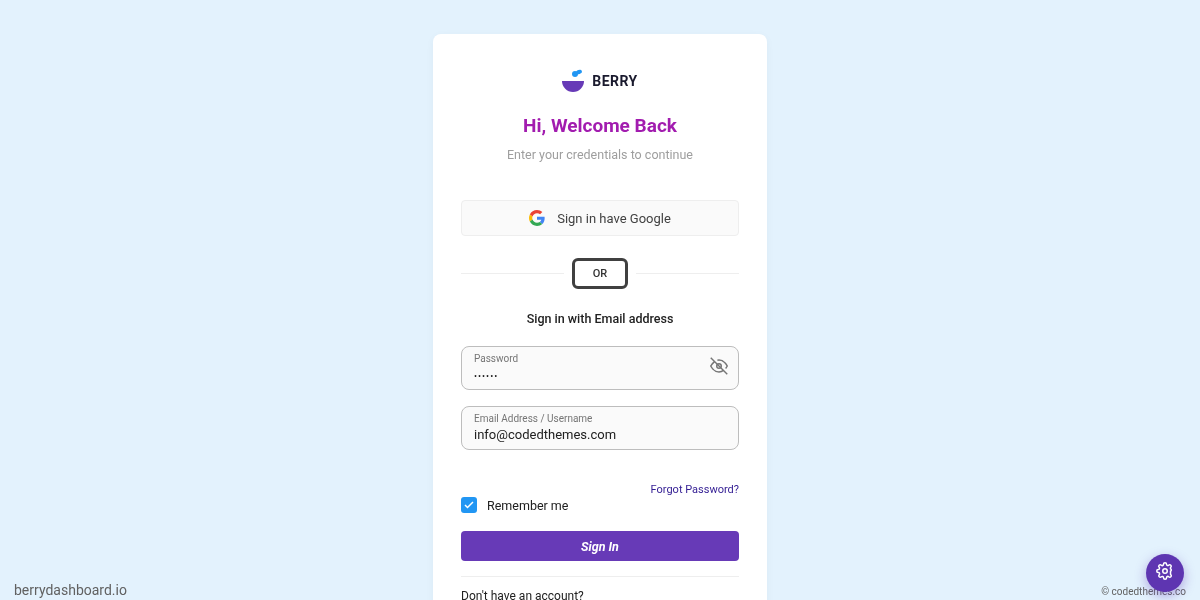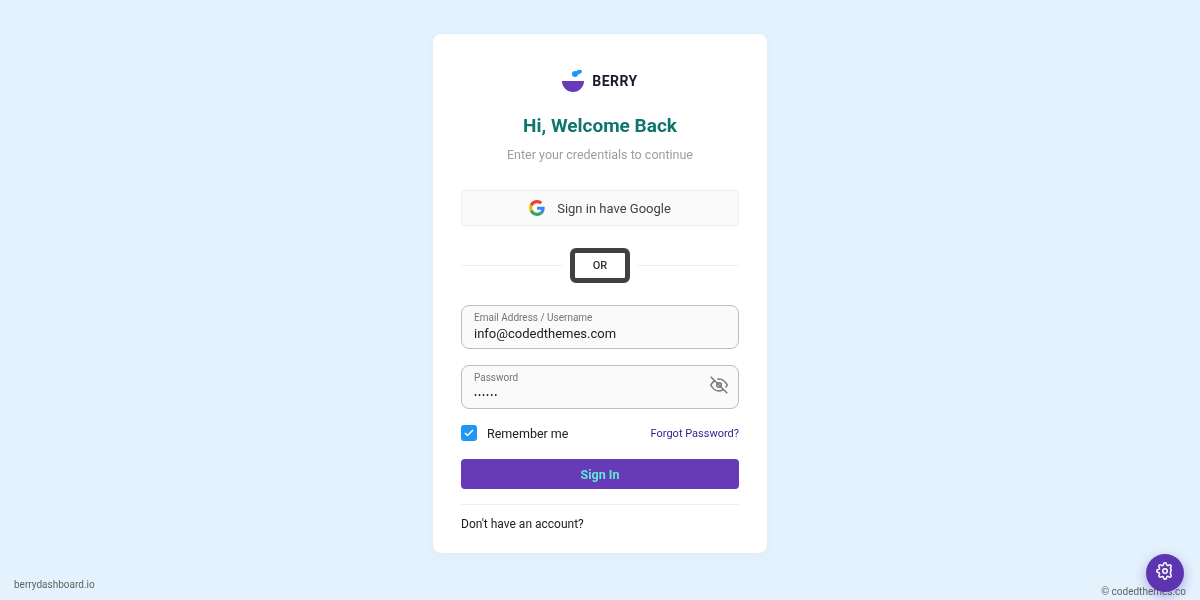--- a/index.html
+++ b/index.html
@@ -14,56 +14,56 @@
     border-radius: 8px;
     padding: 36px 28px 22px;
     box-shadow: 0 2px 8px rgba(0,0,0,0.04);
   }
   .logo-row { display: flex; align-items: center; justify-content: center; gap: 8px; margin-bottom: 22px; }
   .logo-mark { width: 22px; height: 22px; position: relative; }
   .logo-mark .bowl { position: absolute; bottom: 0; left: 0; width: 22px; height: 11px; background: #673ab7; border-radius: 0 0 11px 11px; }
   .logo-mark .drop { position: absolute; top: 1px; left: 10px; width: 6px; height: 6px; background: #2196f3; border-radius: 50%; }
   .logo-mark .leaf { position: absolute; top: 0; left: 14px; width: 6px; height: 4px; background: #2196f3; border-radius: 50%; transform: rotate(-20deg); }
   .logo-text { font-weight: 700; font-size: 14px; letter-spacing: 0.5px; color: #1a1a2e; }
-  .welcome { text-align: center; color: #0f766e; font-weight: 700; font-size: 19px; margin-bottom: 10px; }
-  .subtitle { text-align: center; color: #9e9e9e; font-size: 12.5px; margin-bottom: 28px; }
+  .welcome { text-align: center; color: #a21caf; font-weight: 700; font-size: 19px; margin-bottom: 10px; }
+  .subtitle { text-align: center; color: #9e9e9e; font-size: 12.5px; margin-bottom: 38px; }
   .google-btn {
     width: 100%; height: 36px; display: flex; align-items: center; justify-content: center;
     gap: 12px; background: #fafafa; border: 1px solid #eeeeee; border-radius: 4px;
     font-size: 13px; color: #424242; cursor: pointer;
   }
   .google-icon { width: 16px; height: 16px; }
   .divider-row { display: flex; align-items: center; margin: 22px 0 22px; }
   .divider-row .line { flex: 1; height: 1px; background: #eeeeee; }
-  .or-chip { padding: 6px 18px; border: 5px solid #404040; border-radius: 6px; font-size: 11px; color: #333; font-weight: 500; margin: 0 8px; }
+  .or-chip { padding: 6px 18px; border: 3px solid #404040; border-radius: 6px; font-size: 11px; color: #333; font-weight: 500; margin: 0 8px; }
   .email-label { text-align: center; font-size: 12.5px; color: #212121; font-weight: 500; margin-bottom: 20px; }
   .field {
     position: relative; width: 100%; border: 1px solid #bdbdbd; border-radius: 8px;
     padding: 6px 12px 6px; background: #fafafa; margin-bottom: 16px;
   }
   .field-label { font-size: 10px; color: #757575; display: block; margin-bottom: 0px; }
   .field-input { width: 100%; border: none; background: transparent; outline: none; font-size: 13px; color: #212121; padding: 0; }
   .field .eye { position: absolute; right: 10px; top: 50%; transform: translateY(-50%); color: #757575; cursor: pointer; }
   .password-input { width: calc(100% - 28px); letter-spacing: 1px; font-size: 9px; }
   .row-remember { display: flex; align-items: center; justify-content: space-between; margin-bottom: 18px; }
-  .remember-left { display: flex; align-items: center; gap: 10px; }
+  .remember-left { display: flex; align-items: center; gap: 10px; margin-top: 31px; }
   .checkbox {
     width: 16px; height: 16px; background: #2196f3; border-radius: 3px;
     display: flex; align-items: center; justify-content: center; cursor: pointer;
   }
   .checkbox svg { width: 12px; height: 12px; }
   .remember-text { font-size: 12.5px; color: #212121; }
   .forgot { font-size: 11px; color: #311b92; text-decoration: none; cursor: pointer; }
   .signin-btn {
-    width: 100%; height: 30px; background: #673ab7; color: #5eead4; border: none;
-    border-radius: 4px; font-size: 12.5px; font-weight: 700; cursor: pointer;
+    width: 100%; height: 30px; background: #673ab7; color: #ffffff; border: none;
+    border-radius: 4px; font-size: 12.5px; font-weight: 700; cursor: pointer; font-style: italic;
   }
   .bottom-divider { height: 1px; background: #eeeeee; margin: 15px 0 12px; }
   .no-account { text-align: left; font-size: 12px; color: #212121; cursor: pointer; }
-  .footer-left { position: absolute; left: 14px; bottom: 10px; font-size: 10px; color: #616161; }
+  .footer-left { position: absolute; left: 14px; bottom: 2px; font-size: 14px; color: #616161; }
   .footer-right { position: absolute; right: 14px; bottom: 3px; font-size: 10px; color: #616161; }
   .fab {
     position: absolute; right: 16px; bottom: 8px; width: 38px; height: 38px;
     background: #5e35b1; border-radius: 50%;
     display: flex; align-items: center; justify-content: center; cursor: pointer;
     box-shadow: 0 4px 12px rgba(94,53,177,0.4);
   }
   .fab svg { width: 18px; height: 18px; }
 </style>
 </head>
@@ -94,37 +94,38 @@
     </span>
     <span>Sign in have Google</span>
   </button>
 
   <div class="divider-row">
     <div class="line"></div>
     <div class="or-chip">OR</div>
     <div class="line"></div>
   </div>
 
-
-  <div class="field">
-    <label class="field-label">Email Address / Username</label>
-    <input class="field-input" type="text" value="info@codedthemes.com" style="">
-  </div>
+  <div class="email-label">Sign in with Email address</div>
 
   <div class="field">
     <label class="field-label">Password</label>
     <input class="field-input password-input" type="text" value="••••••" style="">
     <span class="eye">
       <svg width="18" height="18" viewBox="0 0 24 24" fill="none" stroke="#757575" stroke-width="2">
         <path d="M17.94 17.94A10.07 10.07 0 0 1 12 20c-7 0-11-8-11-8a18.45 18.45 0 0 1 5.06-5.94"></path>
         <path d="M9.9 4.24A9.12 9.12 0 0 1 12 4c7 0 11 8 11 8a18.5 18.5 0 0 1-2.16 3.19"></path>
         <path d="M1 1l22 22"></path>
         <circle cx="12" cy="12" r="3"></circle>
       </svg>
     </span>
+  </div>
+
+  <div class="field">
+    <label class="field-label">Email Address / Username</label>
+    <input class="field-input" type="text" value="info@codedthemes.com" style="">
   </div>
 
   <div class="row-remember">
     <div class="remember-left">
       <div class="checkbox">
         <svg viewBox="0 0 24 24" fill="none" stroke="#fff" stroke-width="3">
             <polyline points="20 6 9 17 4 12"></polyline>
           </svg>
       </div>
       <span class="remember-text">Remember me</span>

